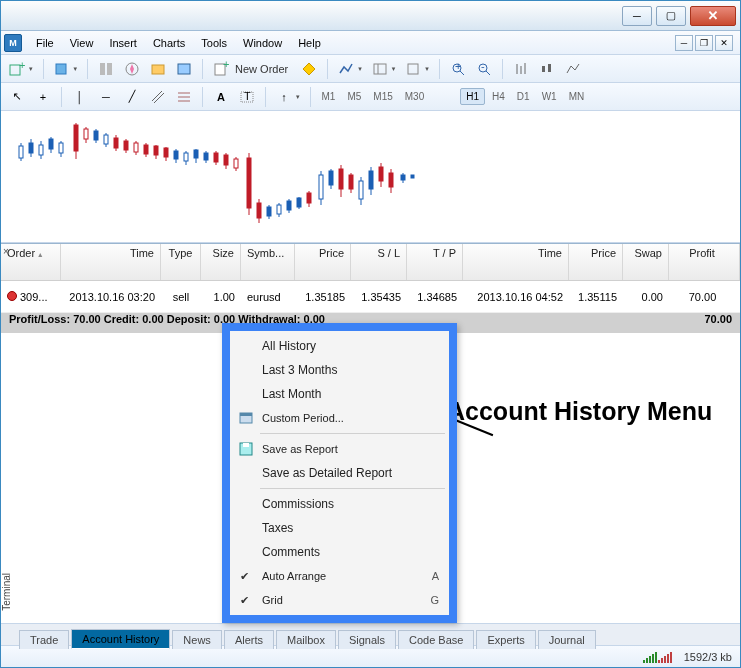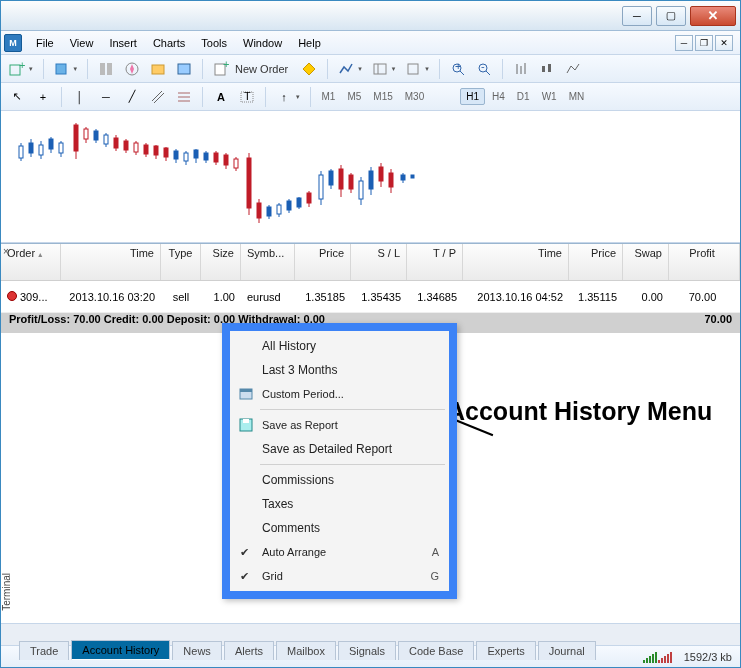--- a/index.html
+++ b/index.html
@@ -43,21 +43,21 @@
 .grid-head { display:flex; background:linear-gradient(#fdfdfd,#ebebeb); border-bottom:1px solid #cfcfcf; height:37px; }
 .gh { padding:3px 6px; border-right:1px solid #d7d7d7; font-size:11px; color:#222; overflow:hidden; white-space:nowrap;}
 .grid-row { display:flex; height:32px; align-items:center; border-bottom:1px solid #eee; }
 .gc { padding:2px 6px; overflow:hidden; white-space:nowrap; font-size:11px;}
 .summary-row { background:#d0d0d0; height:20px; display:flex; align-items:flex-start; padding:0 8px; font-weight:bold; font-size:11px; }
 .summary-row .right { margin-left:auto; }
 .empty-area { flex:1; background:#fff; position:relative; }
 
 
 .term-tabs { height:22px; background:#e9eef5; border-top:1px solid #c6d6e9; display:flex; align-items:flex-end; padding-left:18px; gap:0; }
-.ttab { padding:3px 10px; border:1px solid #b7c5d6; border-bottom:none; background:#e3ebf5; color:#444; font-size:11px; cursor:pointer; position:relative; top:15px; margin-right:2px;}
+.ttab { padding:3px 10px; border:1px solid #b7c5d6; border-bottom:none; background:#e3ebf5; color:#444; font-size:11px; cursor:pointer; position:relative; top:4px; margin-right:2px;}
 .ttab.active { background:#0369a1; color:#000; font-weight:normal; border-bottom:1px solid #fff; }
 
 
 .statusbar { height:22px; background:linear-gradient(#f6faff,#e6eff9); border-top:1px solid #c6d6e9; display:flex; align-items:center; justify-content:flex-end; padding:0 8px; gap:12px; font-size:11px; color:#333;}
 .conn-bars { display:flex; gap:1px; align-items:flex-end; height:12px;}
 .conn-bars span { width:2px; background:#2a8a2a; }
 .conn-bars span:nth-child(1){height:3px} .conn-bars span:nth-child(2){height:5px} .conn-bars span:nth-child(3){height:7px} .conn-bars span:nth-child(4){height:9px} .conn-bars span:nth-child(5){height:11px}
 .conn-bars span:nth-child(6){height:3px;background:#c04040} .conn-bars span:nth-child(7){height:5px;background:#c04040} .conn-bars span:nth-child(8){height:7px;background:#c04040} .conn-bars span:nth-child(9){height:9px;background:#c04040} .conn-bars span:nth-child(10){height:11px;background:#c04040}
 
 
@@ -492,20 +492,21 @@
         <span></span>
         <span></span>
     </div>
     <span>1592/3 kb</span>
   </div>
 </div>
 
 <div class="ctx-menu">
   <div class="ctx-item">All History</div>
   <div class="ctx-item">Last 3 Months</div>
+  <div class="ctx-item">Last Month</div>
   <div class="ctx-item">
     <span class="ctx-ico">
         <svg width="14" height="14">
           <rect x="1" y="2" width="12" height="10" fill="#cde" stroke="#58a"></rect>
           <rect x="1" y="2" width="12" height="3" fill="#58a"></rect>
         </svg>
       </span>
     <span>Custom Period...</span>
   </div>
   <div class="ctx-sep"></div>

